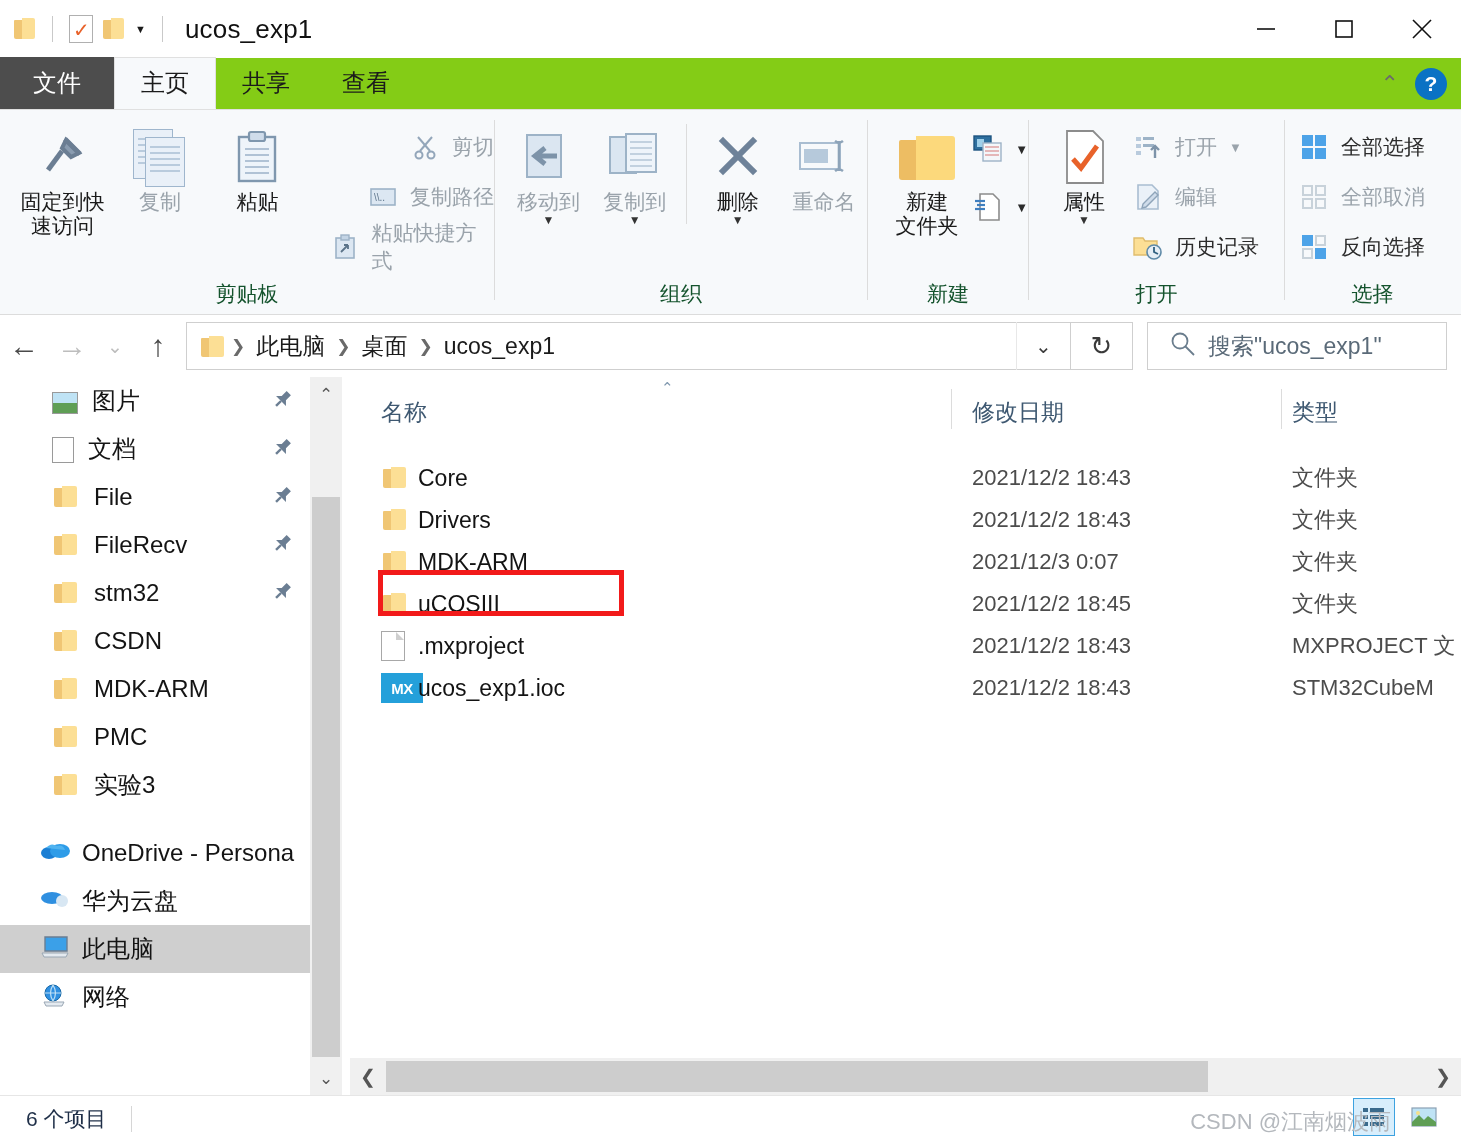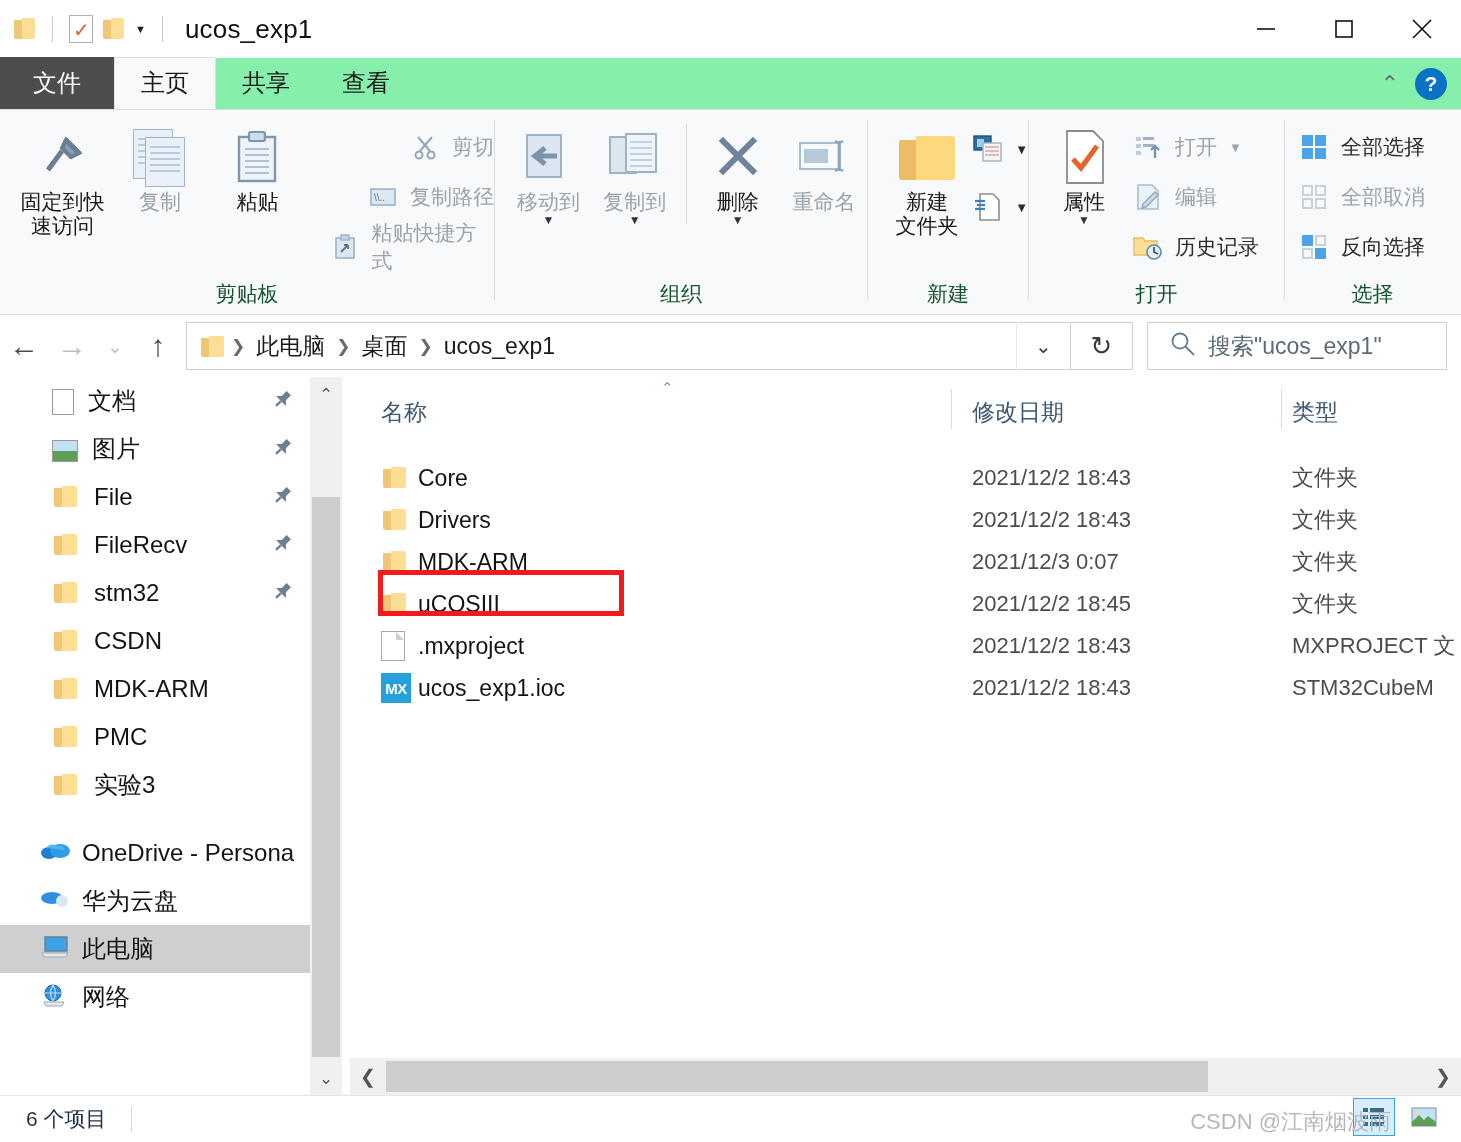--- a/index.html
+++ b/index.html
@@ -44,21 +44,21 @@
   }
   .wincontrols {
     position:absolute; right:0; top:0; height:58px; display:flex;
   }
   .wc { width:78px; height:58px; display:flex; align-items:center; justify-content:center; }
   .wc svg { display:block; }
 
   
   .tabstrip {
     position:absolute; left:0; top:58px; width:1461px; height:52px;
-    background:#86efac; display:flex; align-items:flex-end;
+    background:#84cc16; display:flex; align-items:flex-end;
     border-bottom:1px solid #e0e0e0;
   }
   .tab {
     height:52px; display:flex; align-items:center; justify-content:center;
     font-size:24px; color:#1b1b1b; padding:0 26px;
   }
   .tab.file { background:#4d4d4d; color:#fff; width:114px; padding:0; }
   .tab.active { background:#f7f9fb; border:1px solid #e0e0e0; border-bottom:1px solid #f7f9fb; }
   .ribbon-right { position:absolute; right:14px; top:58px; height:52px; display:flex; align-items:center; gap:16px; }
   .chev-up { color:#6b6b6b; font-size:22px; }
@@ -154,21 +154,21 @@
   .sortcaret { position:absolute; left:318px; top:2px; font-size:15px; color:#7d96ad; }
 
   .row { height:42px; display:flex; align-items:center; position:relative; }
   .row .nm { position:absolute; left:75px; font-size:23px; color:#131313; white-space:nowrap;}
   .row .rico { position:absolute; left:38px; top:50%; transform:translateY(-50%); }
   .row .dt { position:absolute; left:629px; font-size:22px; color:#4c4c4c; white-space:nowrap;}
   .row .tp { position:absolute; left:949px; font-size:22px; color:#4c4c4c; white-space:nowrap;}
 
   .ic-file { width:24px; height:30px; border:1px solid #a8a8a8; background:#fff; position:relative;}
   .ic-file::after { content:""; position:absolute; right:0; top:0; border-top:8px solid #fff; border-left:8px solid #cfcfcf; }
-  .ic-mx { width:30px; height:30px; background:#24a0da; color:#fff; font-size:15px; font-weight:bold;
+  .ic-mx { width:42px; height:30px; background:#24a0da; color:#fff; font-size:15px; font-weight:bold;
            display:flex; align-items:center; justify-content:center; letter-spacing:-0.5px;}
 
   .redbox { position:absolute; left:378px; top:570px; width:246px; height:46px;
             border:5px solid #f21a1a; pointer-events:none; }
 
   
   .hscroll { position:absolute; left:350px; top:1058px; width:1111px; height:37px; background:#f0f0f0; }
   .hs-arrow { position:absolute; top:0; width:36px; height:37px; display:flex; align-items:center; justify-content:center; font-size:19px; color:#555; }
   .hs-thumb { position:absolute; top:3px; height:31px; background:#cdcdcd; }
 
@@ -554,30 +554,30 @@
             <circle cx="10" cy="10" r="7.5" fill="none" stroke="#6a7d8d" stroke-width="1.8"></circle>
             <line x1="15.5" y1="15.5" x2="24" y2="24" stroke="#6a7d8d" stroke-width="1.8"></line>
           </svg>
       </span>
       <span class="txt">搜索"ucos_exp1"</span>
     </div>
   </div>
 
   <div class="sidebar">
     <div class="sbitem">
-      <span class="ic ic-doc"></span>
-      <span class="lbl">文档</span>
+      <span class="ic ic-pic"></span>
+      <span class="lbl">图片</span>
       <span class="pin"><svg width="22" height="22" viewBox="0 0 22 22">
             <path d="M8 2 h6 v7 l4 4 h-14 l4 -4 z" fill="#6b7e93"></path>
             <line x1="11" y1="13" x2="11" y2="20" stroke="#6b7e93" stroke-width="2.4"></line>
           </svg></span>
     </div>
     <div class="sbitem">
-      <span class="ic ic-pic"></span>
-      <span class="lbl">图片</span>
+      <span class="ic ic-doc"></span>
+      <span class="lbl">文档</span>
       <span class="pin"><svg width="22" height="22" viewBox="0 0 22 22">
             <path d="M8 2 h6 v7 l4 4 h-14 l4 -4 z" fill="#6b7e93"></path>
             <line x1="11" y1="13" x2="11" y2="20" stroke="#6b7e93" stroke-width="2.4"></line>
           </svg></span>
     </div>
     <div class="sbitem">
       <span class="ic ic-folder"></span>
       <span class="lbl">File</span>
       <span class="pin"><svg width="22" height="22" viewBox="0 0 22 22">
             <path d="M8 2 h6 v7 l4 4 h-14 l4 -4 z" fill="#6b7e93"></path>

